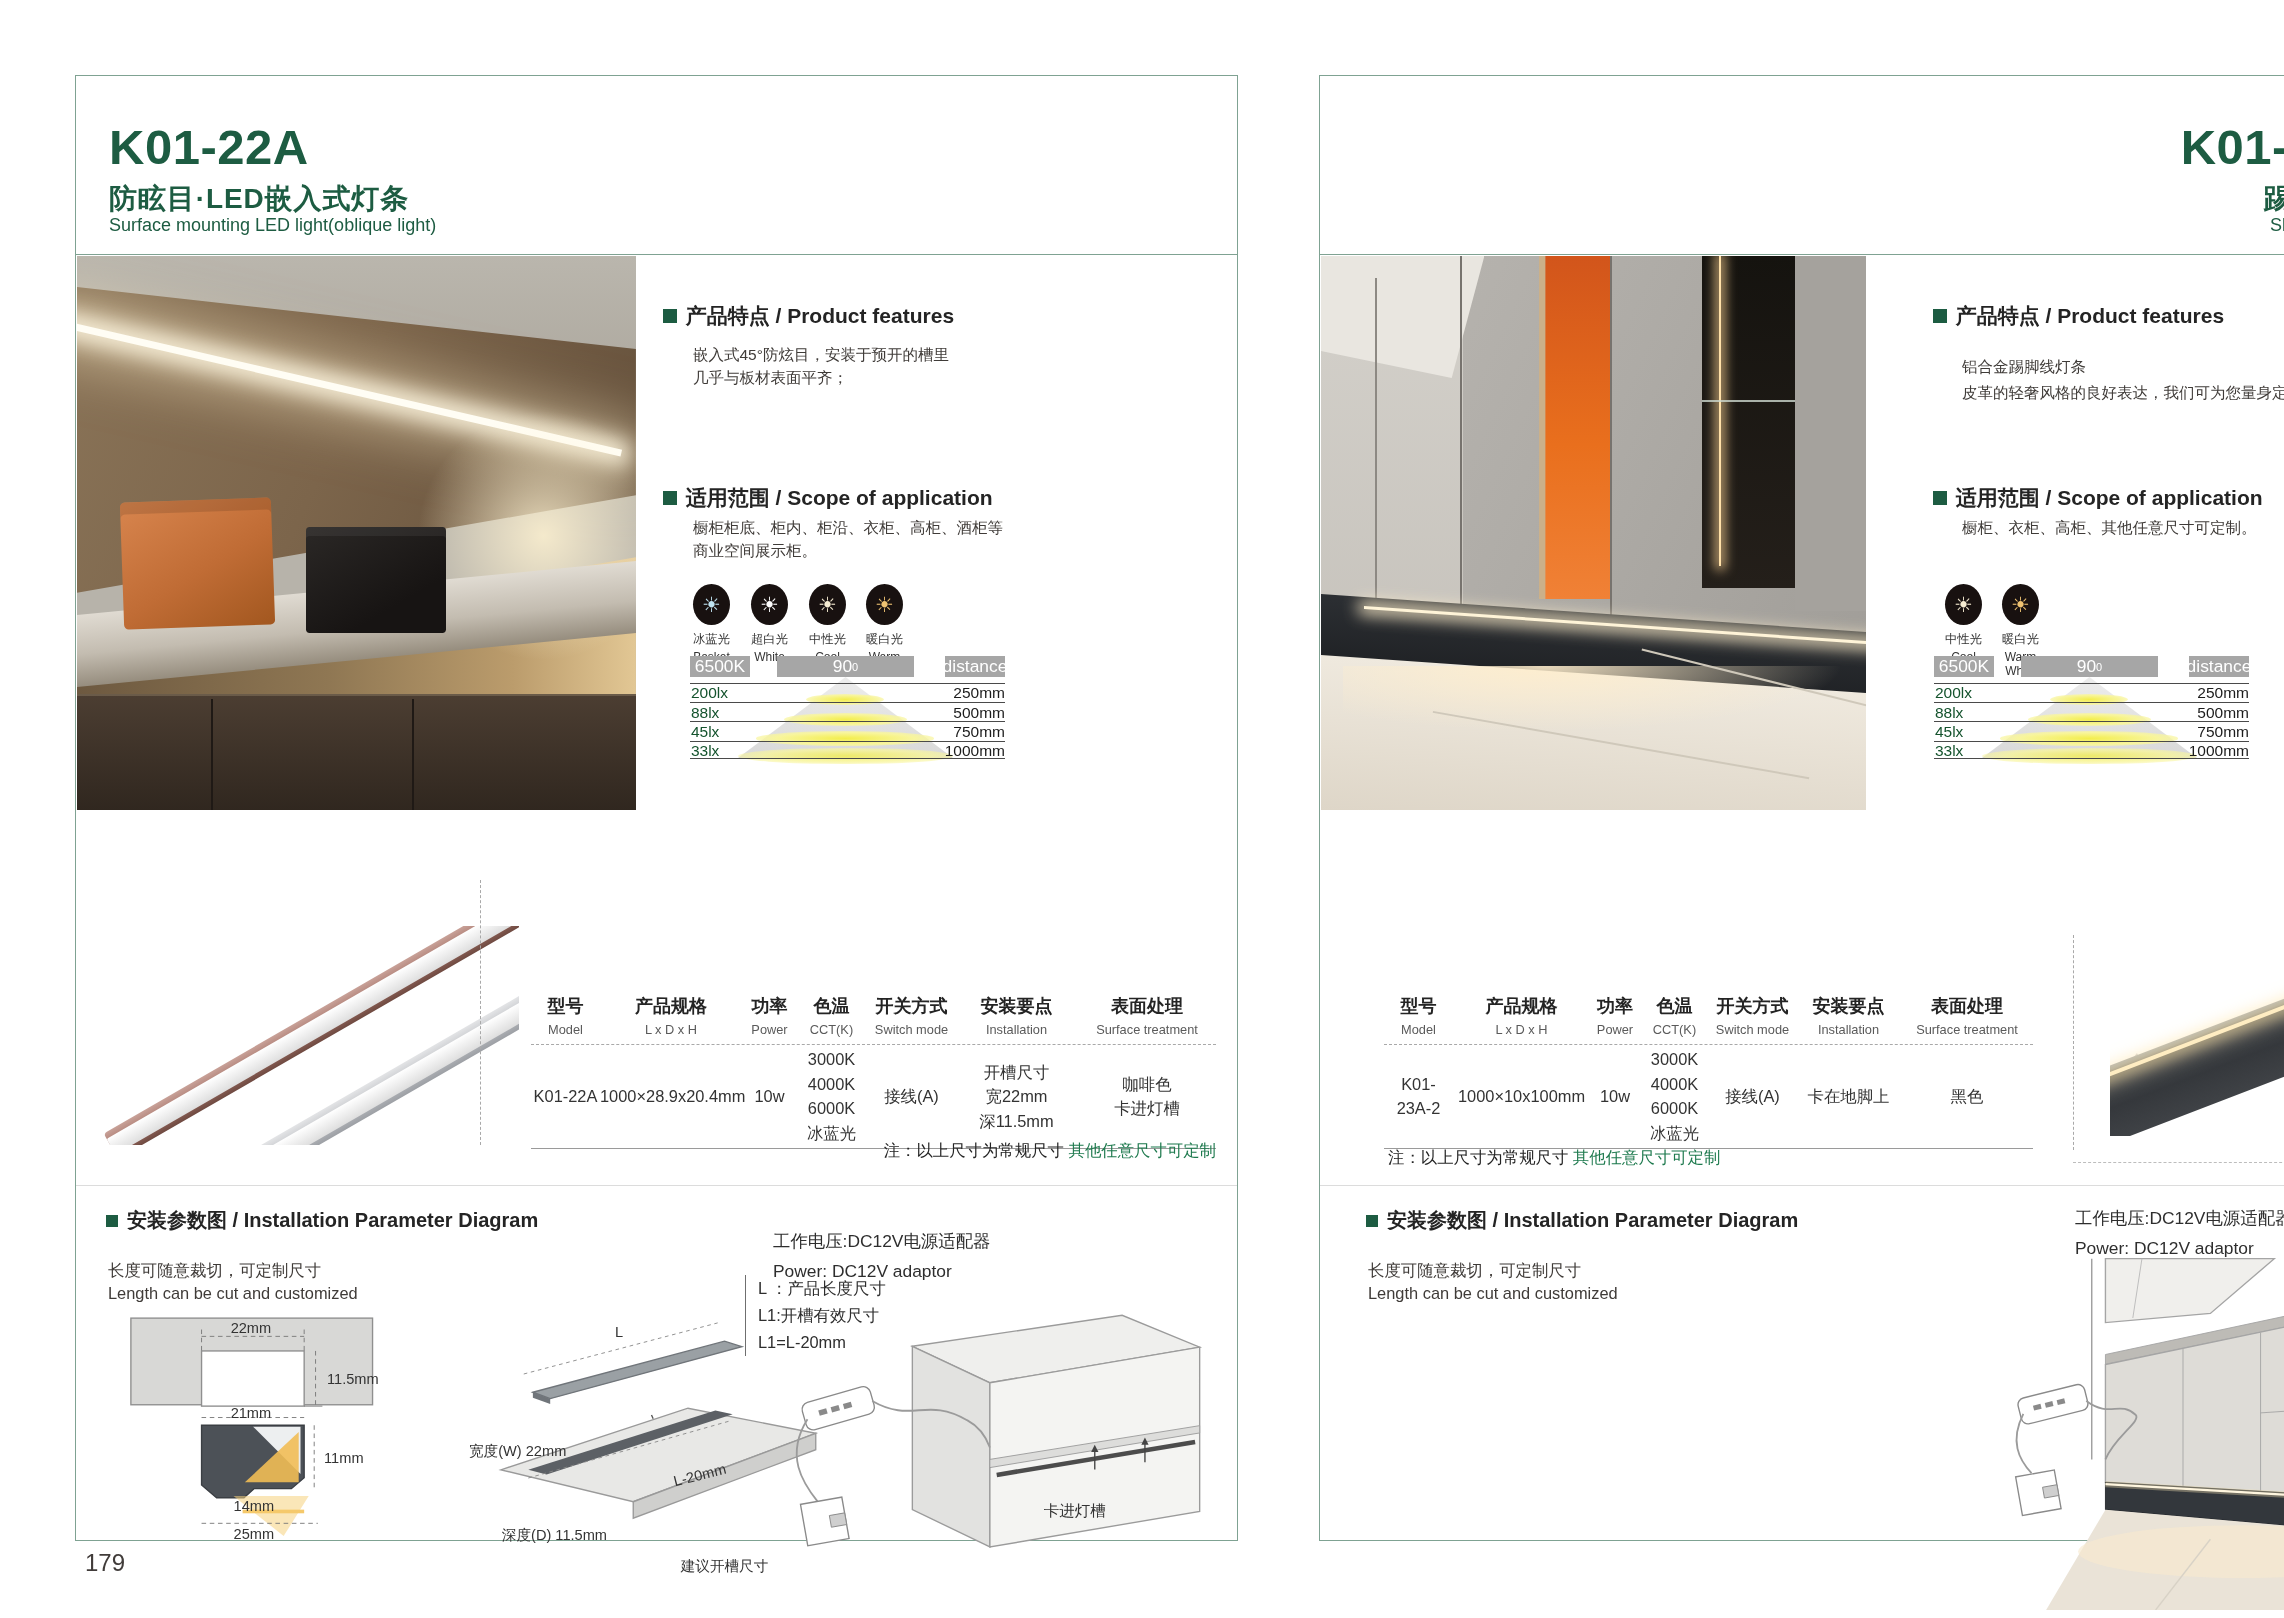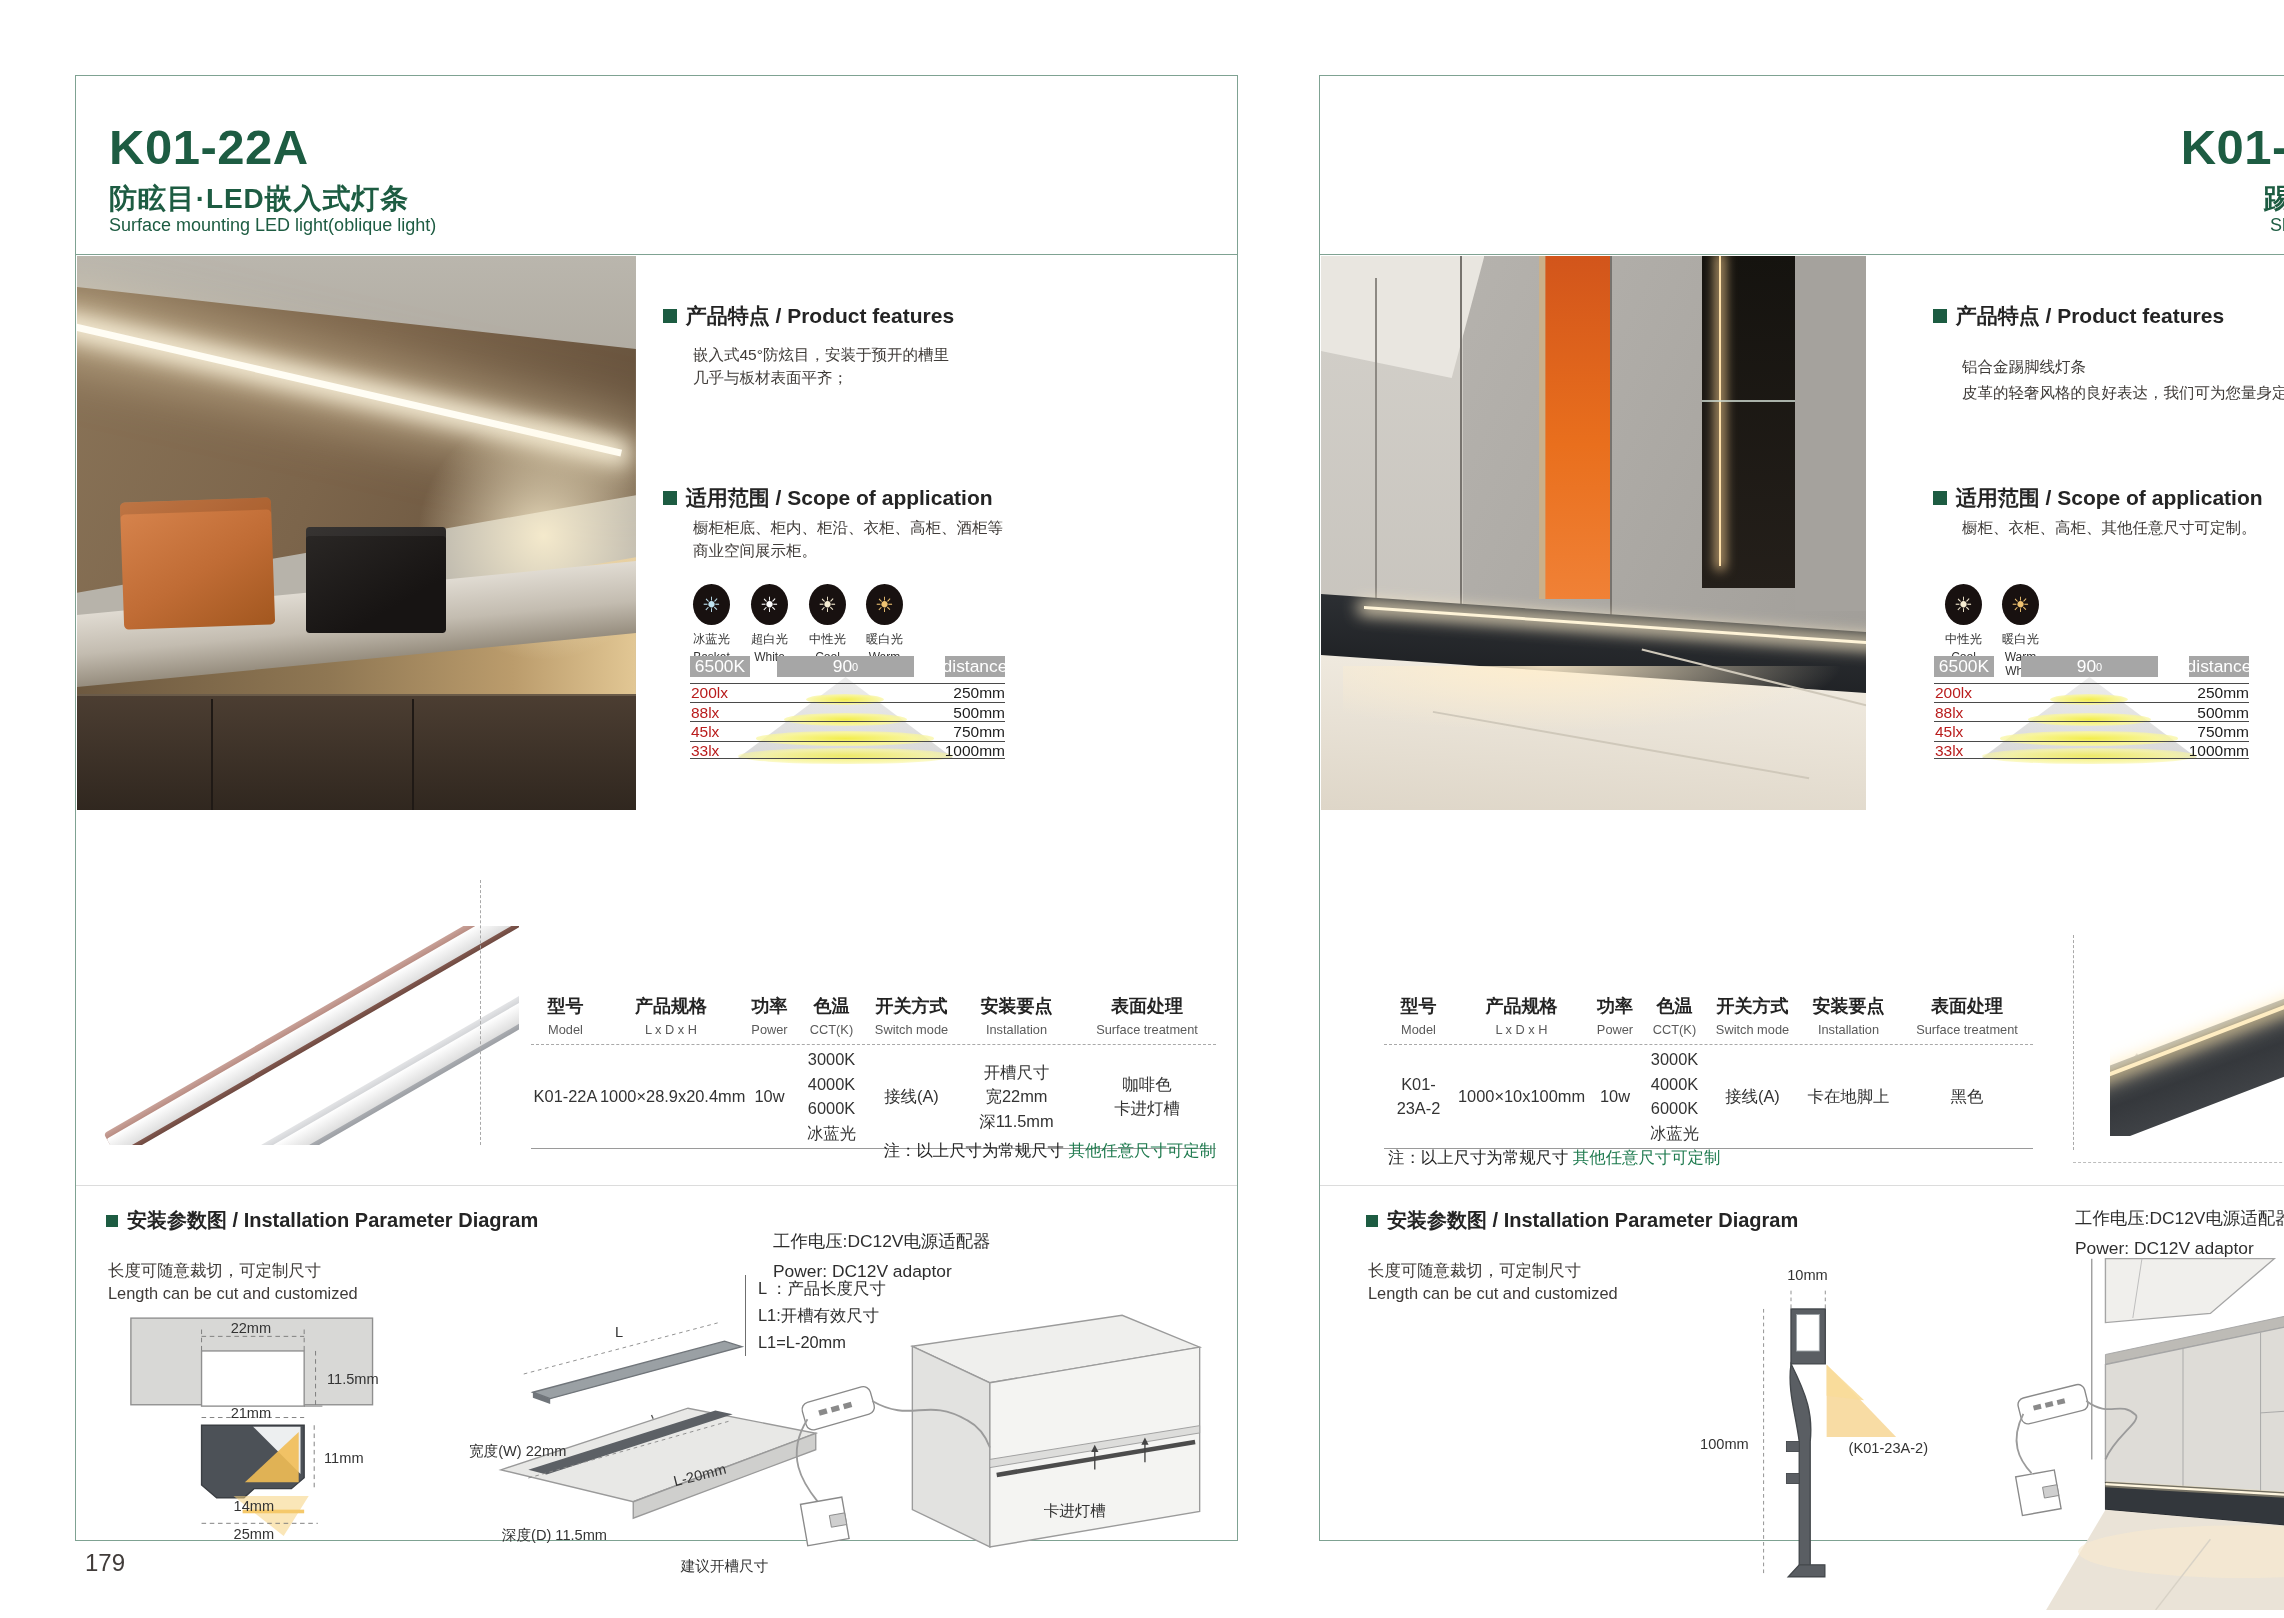--- a/index.html
+++ b/index.html
@@ -36,21 +36,21 @@
   .licon .circ span{font-size:21px;line-height:1;}
   .sun-ice{color:#bfe3f2;} .sun-white{color:#ffffff;} .sun-cool{color:#f6ecd2;} .sun-warm{color:#efc372;}
   .licon .lzh{font-size:12.3px;color:#333;margin-top:6.4px;}
   .licon .len{font-size:12px;color:#333;margin-top:1.8px;}
 
   
   .chart{position:absolute;left:614px;top:580px;width:315px;height:114px;}
   .chart .hbox{position:absolute;top:0;height:21px;background:var(--boxgray);color:#fff;font-size:17.4px;display:flex;align-items:center;justify-content:center;}
   .chart .cone{position:absolute;left:48px;top:21px;width:215px;height:81px;background:linear-gradient(#dedede,#b9b9b9);clip-path:polygon(50% 0,0 100%,100% 100%);opacity:.55;}
   .chart .cline{position:absolute;left:0;width:315px;border-top:0.9px solid #4a4a4a;}
-  .chart .lux{position:absolute;left:0.9px;font-size:15.5px;color:#b91c1c;}
+  .chart .lux{position:absolute;left:0.9px;font-size:15.5px;color:#14532d;}
   .chart .mm{position:absolute;right:0;font-size:15.5px;color:#1c1c1c;text-align:right;}
   .chart .pool{position:absolute;border-radius:50%;background:radial-gradient(ellipse at center,#f3ee4e 0%,#f8f59d 55%,rgba(253,251,214,0.1) 100%);}
 
   
   .spec{position:absolute;top:882px;}
   .spec .hdr-row{display:grid;}
   .spec .hcell{text-align:center;margin-top:36px;}
   .th-zh{font-size:18px;font-weight:bold;color:#242424;display:block;}
   .th-en{font-size:12.8px;color:#5a5a5a;display:block;margin-top:3.7px;}
   .spec .dash{border-top:1.4px dashed #a9a9a9;margin-top:7.3px;}
@@ -503,38 +503,20 @@
 
   <div class="mid-rule"></div>
 
   <div class="sec-head" style="left:46px;top:1131px;font-size:20px;">
     <span class="sq" style="width:12px;height:12px;"></span>
     <span>安装参数图 / Installation Parameter Diagram</span>
   </div>
   <div class="cut-zh" style="left:48px;top:1184px;">长度可随意裁切，可定制尺寸</div>
   <div class="cut-en" style="left:48px;top:1208px;">Length can be cut and customized</div>
 
-  <div class="diagwrap" style="left:375px;top:1169px;width:256px;height:361px;">
-    <svg width="256" height="361" viewBox="0 0 560 790">
-      <line x1="210" y1="100" x2="210" y2="140" stroke="#888" stroke-width="2" stroke-dasharray="8 7"></line>
-      <line x1="285" y1="100" x2="285" y2="140" stroke="#888" stroke-width="2" stroke-dasharray="8 7"></line>
-      <line x1="150" y1="140" x2="150" y2="720" stroke="#888" stroke-width="2" stroke-dasharray="8 7"></line>
-      <rect x="210" y="140" width="75" height="120" fill="#5a5e63" stroke="#44484c" stroke-width="3"></rect>
-      <rect x="222" y="152" width="50" height="80" fill="#ffffff" stroke="#9aa0a4" stroke-width="2"></rect>
-      <path d="M210,260 C245,330 258,370 252,430 L252,700 L228,700 L228,430 C220,368 202,320 210,260 z" fill="#5a5e63" stroke="#44484c" stroke-width="3"></path>
-      <rect x="200" y="430" width="28" height="22" fill="#5a5e63" stroke="#44484c" stroke-width="2"></rect>
-      <rect x="200" y="500" width="28" height="22" fill="#5a5e63" stroke="#44484c" stroke-width="2"></rect>
-      <path d="M228,700 h56 v26 h-80 z" fill="#5a5e63" stroke="#44484c" stroke-width="3"></path>
-      <polygon points="288,262 440,420 288,420" fill="#f4c468" opacity="0.6"></polygon>
-      <polygon points="288,262 370,340 288,330" fill="#f8dc9a" opacity="0.9"></polygon>
-    </svg>
-    <span class="dimlabel" style="left:36%;top:6%;">10mm</span>
-    <span class="dimlabel" style="left:2%;top:53%;">100mm</span>
-    <span class="dimlabel" style="left:60%;top:54%;">(K01-23A-2)</span>
-  </div>
 
   <div class="powertxt" style="left:755px;top:1128px;">
     <div>工作电压:DC12V电源适配器</div>
     <div>Power: DC12V adaptor</div>
   </div>
 
   <div class="diagwrap" style="left:685px;top:1169px;width:429px;height:365px;">
     <svg width="429" height="365" viewBox="0 0 940 800">
       <line x1="190" y1="30" x2="190" y2="470" stroke="#9b9b9b" stroke-width="3"></line>
       <polygon points="220,30 590,30 450,150 220,170" fill="#f0efec" stroke="#a5a5a5" stroke-width="3"></polygon>

